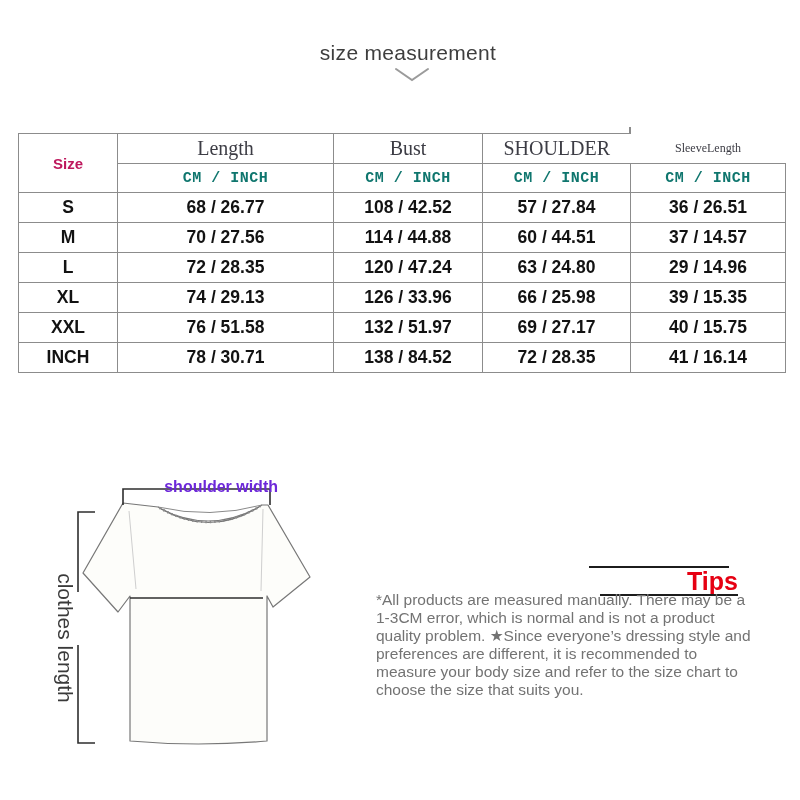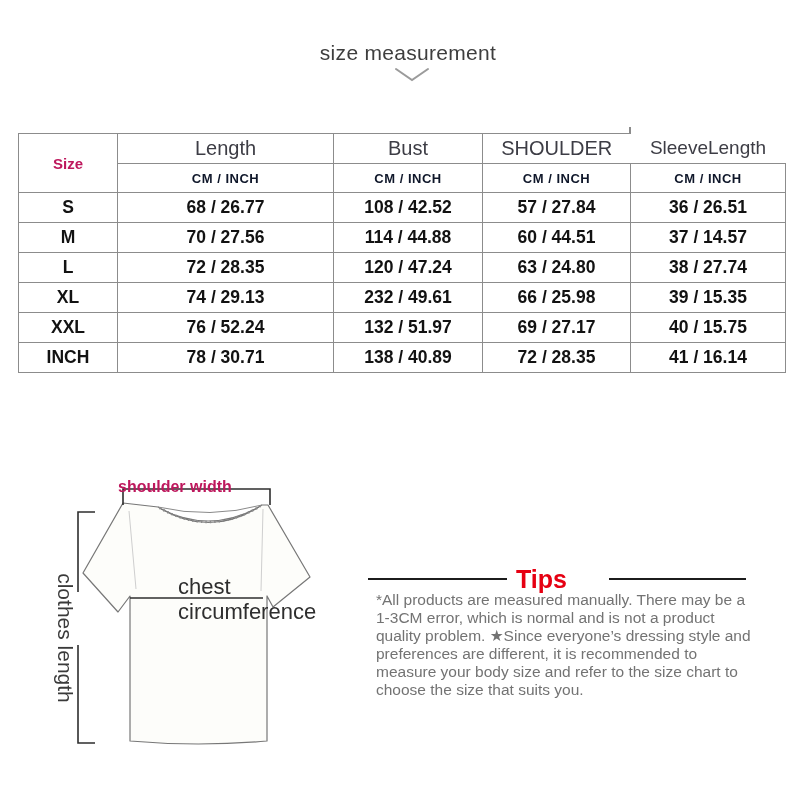--- a/index.html
+++ b/index.html
@@ -16,46 +16,46 @@
   .chevron{position:absolute;left:393px;top:66px;}
   
   .size-table{
     position:absolute;left:18px;top:133px;width:767px;
     border-collapse:collapse;table-layout:fixed;
   }
   .size-table th,.size-table td{
     border:1px solid #8c8c8c;text-align:center;vertical-align:middle;
     padding:0;background:#fff;
   }
-  .size-table .col-header{font-size:20px;font-weight:400;color:#3d3d45;height:29px;}
+  .size-table .col-header{font-size:20px;font-weight:400;color:#3d3d45;height:29px;font-family:Liberation Serif, serif;}
   .size-table .size-head{font-size:15px;font-weight:bold;color:#be185d;}
-  .size-table .unit-cell{font-size:13px;font-weight:bold;color:#0f172a;height:28px;letter-spacing:.5px;}
+  .size-table .unit-cell{font-size:15px;font-weight:bold;color:#0f766e;height:28px;letter-spacing:.5px;font-family:Liberation Mono, monospace;}
   .size-table tbody td{font-size:17.5px;font-weight:bold;color:#121212;height:29px;}
-  .size-table th.sleeve-head{border-top:none;border-right:none;border-left:none;font-size:19px;}
+  .size-table th.sleeve-head{border-top:none;border-right:none;border-left:none;font-size:12px;}
   .size-table th.shoulder-head{border-right:none;}
   .border-stub{position:absolute;left:629px;top:127px;width:2px;height:8px;background:#8c8c8c;}
   
   .diagram-svg{position:absolute;left:40px;top:455px;}
   .shoulder-width-label{
-    position:absolute;left:118px;top:478px;width:160px;text-align:left;
-    font-size:16px;font-weight:600;color:#be185d;
+    position:absolute;left:118px;top:478px;width:160px;text-align:right;
+    font-size:16px;font-weight:600;color:#6d28d9;
   }
   .clothes-length-label{
     position:absolute;left:77px;top:558px;width:160px;height:22px;
     transform:rotate(90deg);transform-origin:0 0;
     font-size:21px;color:#3a3a3a;text-align:center;white-space:nowrap;
   }
   .chest-label{
     position:absolute;left:178px;top:574px;
     font-size:22px;line-height:25px;color:#2e2e2e;white-space:pre-line;
   }
   
   .tips-heading-row{
-    position:absolute;left:368px;top:566px;width:378px;
-    display:flex;align-items:center;
+    position:absolute;left:360px;top:566px;width:378px;
+    display:flex;align-items:flex-end;flex-direction:column;
   }
   .tips-line{height:0;border-top:2px solid #1c1c1c;}
   .tips-line.left{width:140px;margin-right:9px;}
   .tips-line.right{width:138px;margin-left:42px;}
   .tips-title{font-size:25px;font-weight:bold;color:#e60012;line-height:26px;}
   .tips-text{
     position:absolute;left:376px;top:591px;
     font-size:15.5px;line-height:17.9px;color:#737373;white-space:pre;
   }
 </style>
@@ -106,40 +106,40 @@
           <td>70 / 27.56</td>
           <td>114 / 44.88</td>
           <td>60 / 44.51</td>
           <td>37 / 14.57</td>
         </tr>
         <tr>
           <td>L</td>
           <td>72 / 28.35</td>
           <td>120 / 47.24</td>
           <td>63 / 24.80</td>
-          <td>38 / 27.74</td>
+          <td>29 / 14.96</td>
         </tr>
         <tr>
           <td>XL</td>
           <td>74 / 29.13</td>
-          <td>232 / 49.61</td>
+          <td>126 / 33.96</td>
           <td>66 / 25.98</td>
           <td>39 / 15.35</td>
         </tr>
         <tr>
           <td>XXL</td>
-          <td>76 / 52.24</td>
+          <td>76 / 51.58</td>
           <td>132 / 51.97</td>
           <td>69 / 27.17</td>
           <td>40 / 15.75</td>
         </tr>
         <tr>
           <td>INCH</td>
           <td>78 / 30.71</td>
-          <td>138 / 40.89</td>
+          <td>138 / 84.52</td>
           <td>72 / 28.35</td>
           <td>41 / 16.14</td>
         </tr>
       </tbody>
   </table>
 
   <svg class="diagram-svg" width="300" height="310" viewBox="0 0 300 310">
 
     <path d="M 83,48 L 118,52 Q 170,84 222,50 L 228,50 L 270,122 L 233,152 L 227,141
              L 227,286 Q 158,292 90,286 L 90,141 L 78,157 L 43,118 Z" fill="#fdfdfa" stroke="#777777" stroke-width="1.2" stroke-linejoin="round"></path>
@@ -153,22 +153,20 @@
 
     <g stroke="#2e2e2e" stroke-width="1.6" fill="none">
       <path d="M 83,50 L 83,34 L 230,34 L 230,50"></path>
       <path d="M 55,57 L 38,57 L 38,137 M 38,190 L 38,288 L 55,288"></path>
       <path d="M 90,143 L 223,143"></path>
     </g>
   </svg>
 
   <div class="shoulder-width-label">shoulder width</div>
   <div class="clothes-length-label">clothes length</div>
-  <div class="chest-label">chest
-circumference</div>
 
   <div class="tips-heading-row">
     <div class="tips-line left"></div>
     <div class="tips-title" style="color: rgb(230, 0, 18);">Tips</div>
     <div class="tips-line right"></div>
   </div>
   <div class="tips-text">*All products are measured manually. There may be a
 1-3CM error, which is normal and is not a product
 quality problem. ★Since everyone’s dressing style and
 preferences are different, it is recommended to

